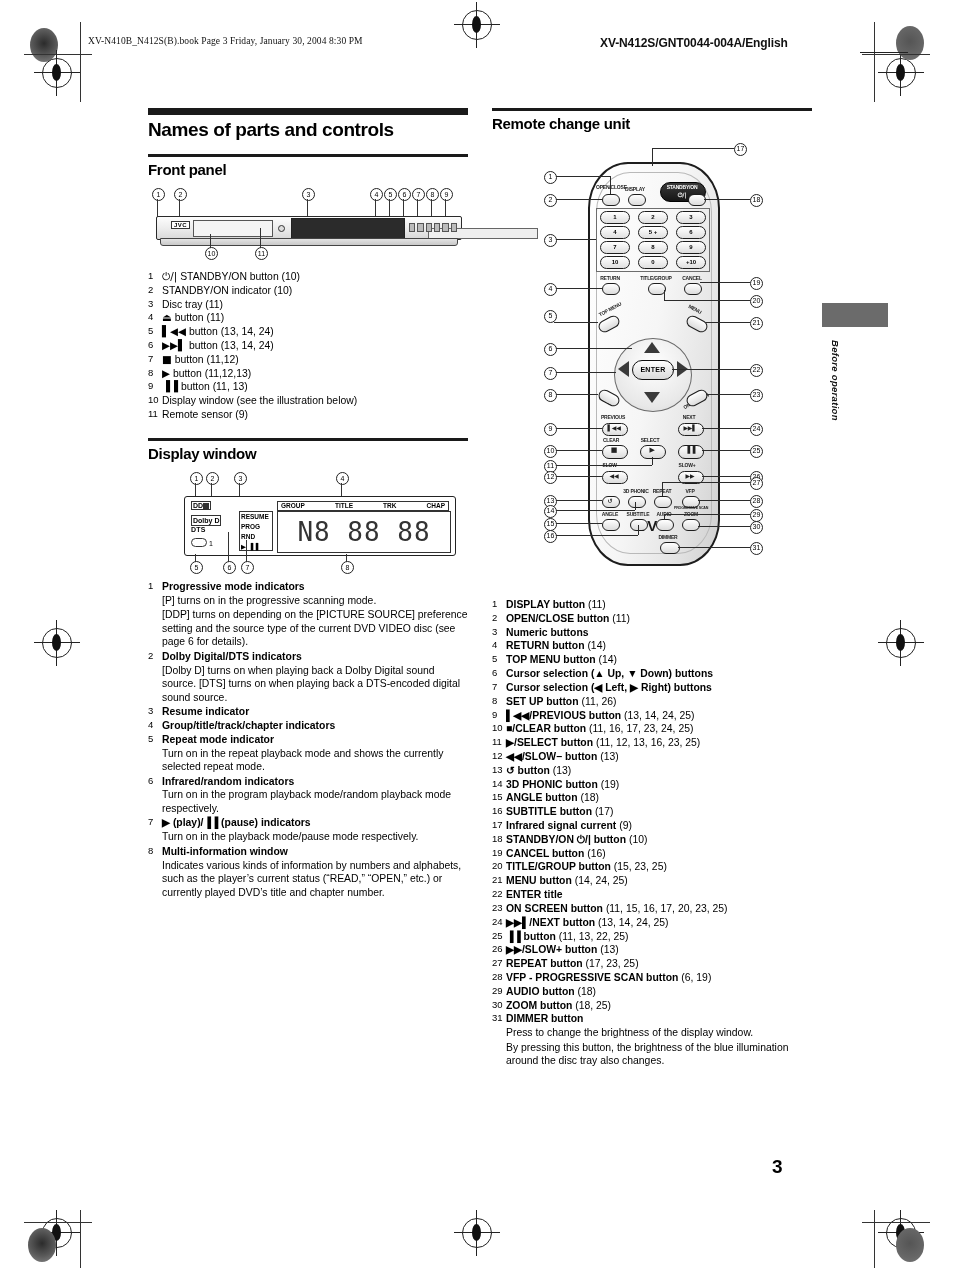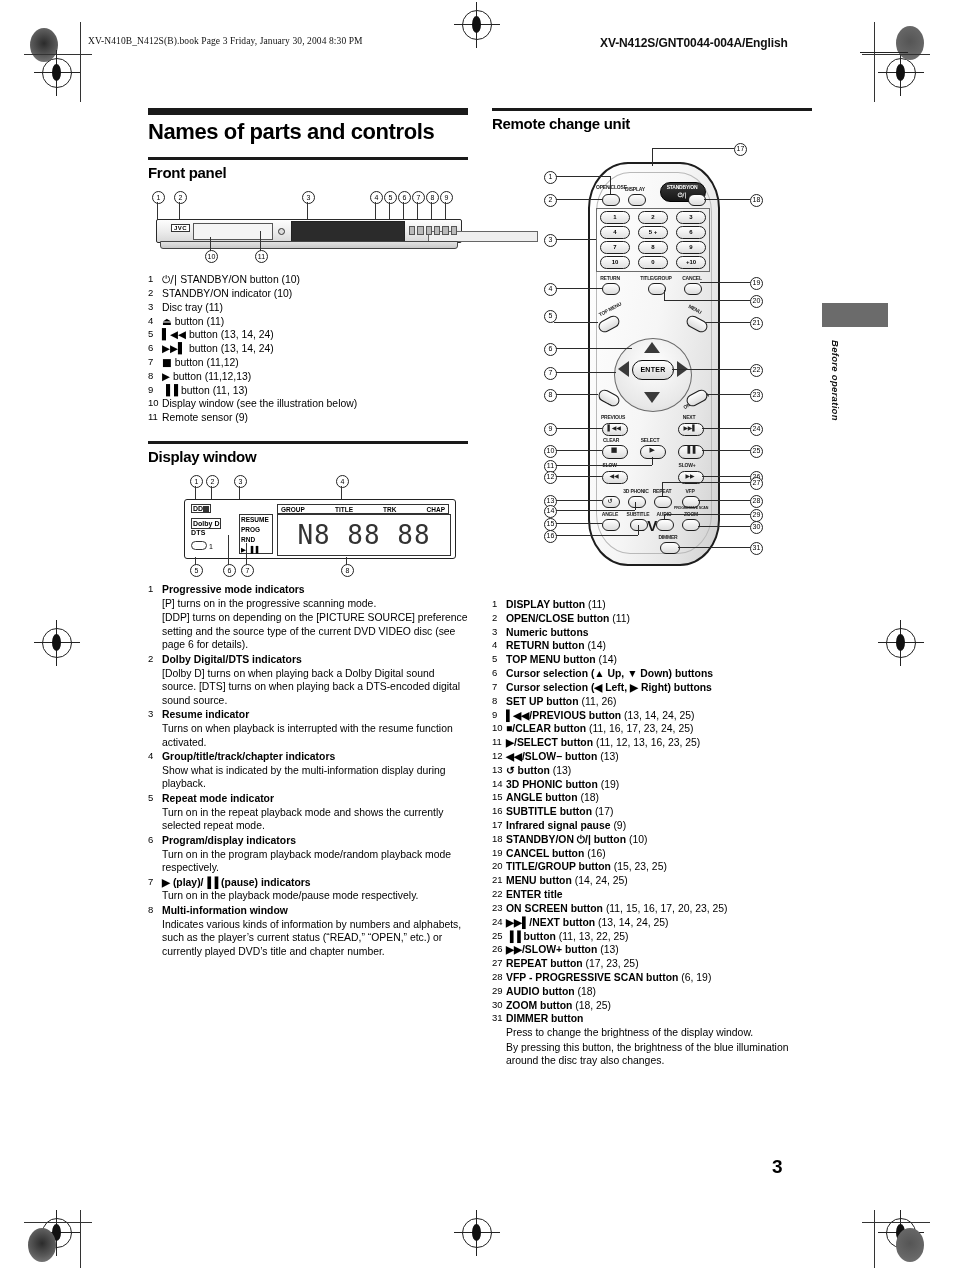--- a/index.html
+++ b/index.html
@@ -34,21 +34,21 @@
     position:absolute;left:600px;top:36px;font-size:12px;font-weight:bold;
     color:#111;white-space:nowrap;letter-spacing:-.1px;
   }
   .headrule{position:absolute;left:860px;top:52px;width:48px;height:1px;background:#222;}
 
   
   .colL{position:absolute;left:148px;top:108px;width:320px;}
   .colR{position:absolute;left:492px;top:108px;width:320px;}
 
   .h1bar{height:7px;background:#1a1a1a;margin-bottom:5px;}
-  h1.title{font-size:22px;font-weight:bold;margin:0 0 14px 0;letter-spacing:-.4px;line-height:1.05;}
+  h1.title{font-size:19px;font-weight:bold;margin:0 0 14px 0;letter-spacing:-.4px;line-height:1.05;}
   .h2rule{height:3px;background:#1a1a1a;margin-bottom:4px;}
   h2.sub{font-size:15px;font-weight:bold;margin:0 0 10px 0;letter-spacing:-.3px;}
   h1.titleR{font-size:15px;font-weight:bold;margin:0 0 10px 0;letter-spacing:-.3px;}
 
   
   ol.nlist{list-style:none;margin:0;padding:0;font-size:10.4px;line-height:1.28;}
   ol.nlist li{display:flex;align-items:flex-start;margin:0 0 .5px 0;}
   .num{flex:0 0 auto;width:14px;text-align:left;font-size:9.5px;line-height:1.35;}
   .ltxt{flex:1 1 auto;}
   .b{font-weight:bold;}
@@ -348,34 +348,32 @@
       <div class="desc">[DDP] turns on depending on the [PICTURE SOURCE] preference setting and the source type of the current DVD VIDEO disc (see page 6 for details).</div>
       <li>
           <span class="num">2</span>
           <span class="ltxt b">Dolby Digital/DTS indicators</span>
         </li>
       <div class="desc">[Dolby D] turns on when playing back a Dolby Digital sound source. [DTS] turns on when playing back a DTS-encoded digital sound source.</div>
       <li>
           <span class="num">3</span>
           <span class="ltxt b">Resume indicator</span>
         </li>
-      <div class="desc">Turns on when playback is interrupted with the resume function activated.</div>
       <li>
           <span class="num">4</span>
           <span class="ltxt b">Group/title/track/chapter indicators</span>
         </li>
-      <div class="desc">Show what is indicated by the multi-information display during playback.</div>
       <li>
           <span class="num">5</span>
           <span class="ltxt b">Repeat mode indicator</span>
         </li>
       <div class="desc">Turn on in the repeat playback mode and shows the currently selected repeat mode.</div>
       <li>
           <span class="num">6</span>
-          <span class="ltxt b">Program/display indicators</span>
+          <span class="ltxt b">Infrared/random indicators</span>
         </li>
       <div class="desc">Turn on in the program playback mode/random playback mode respectively.</div>
       <li>
           <span class="num">7</span>
           <span class="ltxt b">▶ (play)/▐▐ (pause) indicators</span>
         </li>
       <div class="desc">Turn on in the playback mode/pause mode respectively.</div>
       <li>
           <span class="num">8</span>
           <span class="ltxt b">Multi-information window</span>
@@ -621,21 +619,21 @@
       <li>
           <span class="num">15</span>
           <span class="ltxt"><span class="b">ANGLE button</span> <span>(18)</span></span>
         </li>
       <li>
           <span class="num">16</span>
           <span class="ltxt"><span class="b">SUBTITLE button</span> <span>(17)</span></span>
         </li>
       <li>
           <span class="num">17</span>
-          <span class="ltxt"><span class="b">Infrared signal pause</span> <span>(9)</span></span>
+          <span class="ltxt"><span class="b">Infrared signal current</span> <span>(9)</span></span>
         </li>
       <li>
           <span class="num">18</span>
           <span class="ltxt"><span class="b">STANDBY/ON ⏻/| button</span> <span>(10)</span></span>
         </li>
       <li>
           <span class="num">19</span>
           <span class="ltxt"><span class="b">CANCEL button</span> <span>(16)</span></span>
         </li>
       <li>

